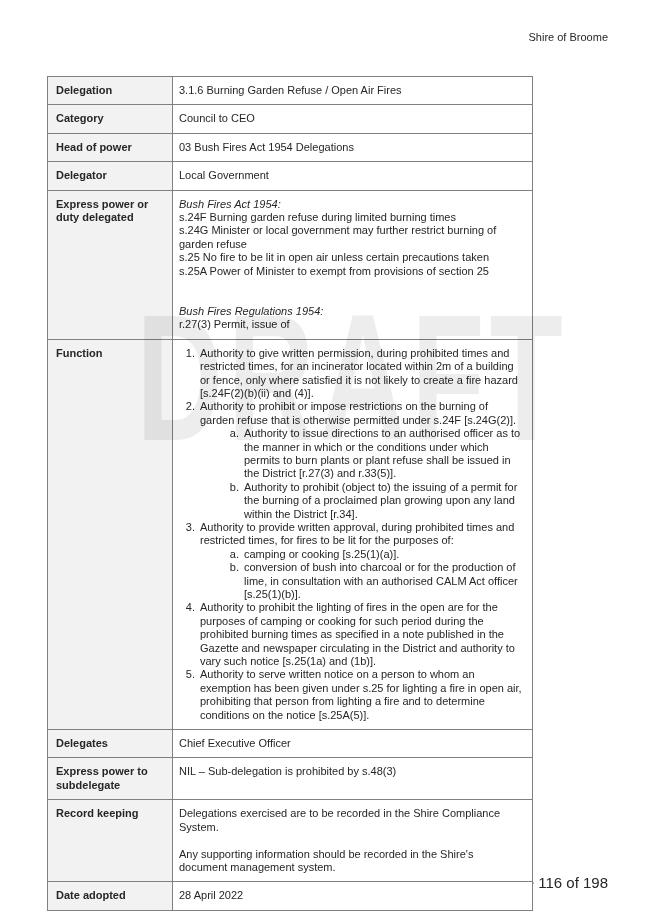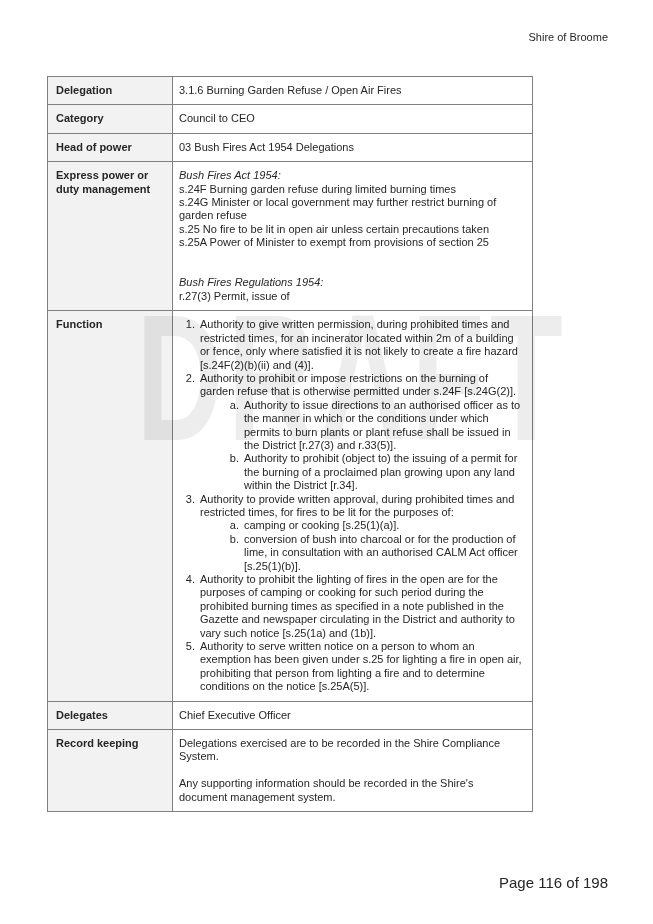--- a/index.html
+++ b/index.html
@@ -83,21 +83,27 @@
             <div class="line ">Council to CEO</div>
           </td>
         </tr>
         <tr>
           <td class="label">Head of power</td>
           <td class="value">
             <div class="line ">03 Bush Fires Act 1954 Delegations</div>
           </td>
         </tr>
         <tr>
-          <td class="label">Express power or duty management</td>
+          <td class="label">Delegator</td>
+          <td class="value">
+            <div class="line ">Local Government</div>
+          </td>
+        </tr>
+        <tr>
+          <td class="label">Express power or duty delegated</td>
           <td class="value">
             <div class="line italic">Bush Fires Act 1954:</div>
             <div class="line ">s.24F Burning garden refuse during limited burning times</div>
             <div class="line ">s.24G Minister or local government may further restrict burning of garden refuse</div>
             <div class="line ">s.25 No fire to be lit in open air unless certain precautions taken</div>
             <div class="line ">s.25A Power of Minister to exempt from provisions of section 25</div>
             <div class="line blank">&nbsp;</div>
             <div class="line blank">&nbsp;</div>
             <div class="line italic">Bush Fires Regulations 1954:</div>
             <div class="line ">r.27(3) Permit, issue of</div>
@@ -150,25 +156,37 @@
             </div>
           </td>
         </tr>
         <tr>
           <td class="label">Delegates</td>
           <td class="value">
             <div class="line ">Chief Executive Officer</div>
           </td>
         </tr>
         <tr>
+          <td class="label">Express power to subdelegate</td>
+          <td class="value">
+            <div class="line ">NIL – Sub-delegation is prohibited by s.48(3)</div>
+          </td>
+        </tr>
+        <tr>
           <td class="label">Record keeping</td>
           <td class="value">
             <div class="line ">Delegations exercised are to be recorded in the Shire Compliance System.</div>
             <div class="line blank">&nbsp;</div>
             <div class="line ">Any supporting information should be recorded in the Shire's document management system.</div>
+          </td>
+        </tr>
+        <tr>
+          <td class="label">Date adopted</td>
+          <td class="value">
+            <div class="line ">28 April 2022</div>
           </td>
         </tr>
       </tbody>
   </table>
 
   <div class="footer-text">Page 116 of 198</div>
 
 </div>
 
 </body></html>

